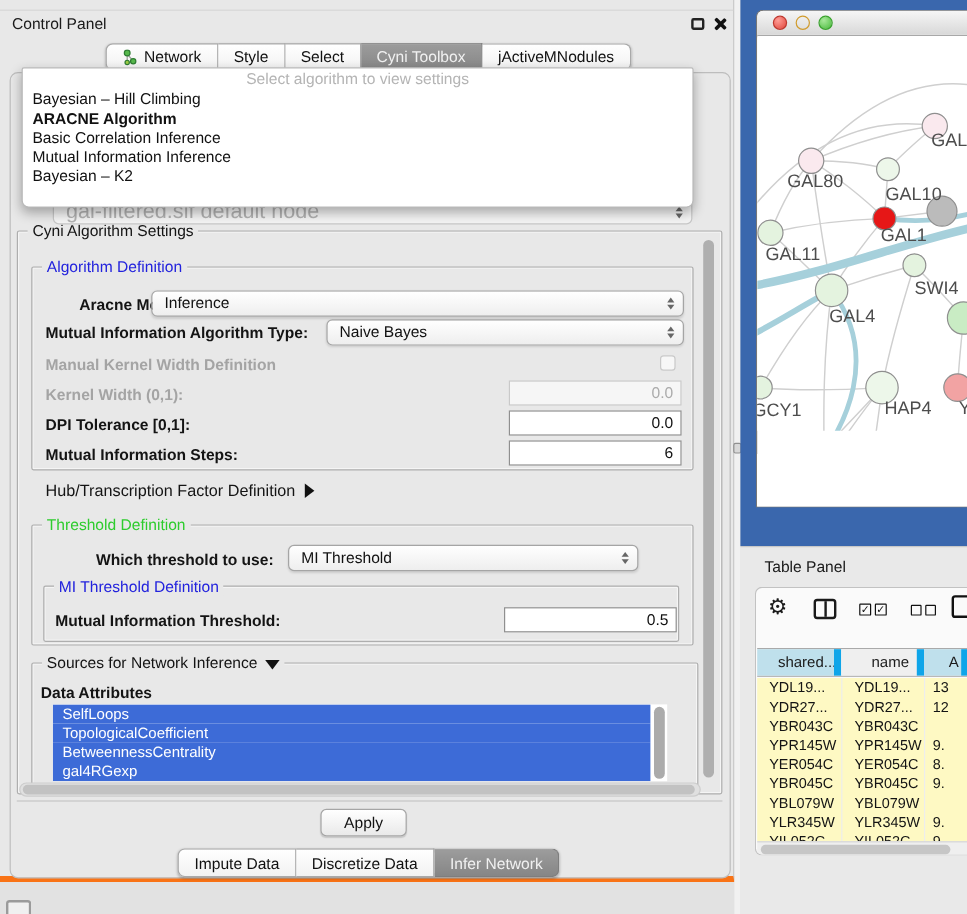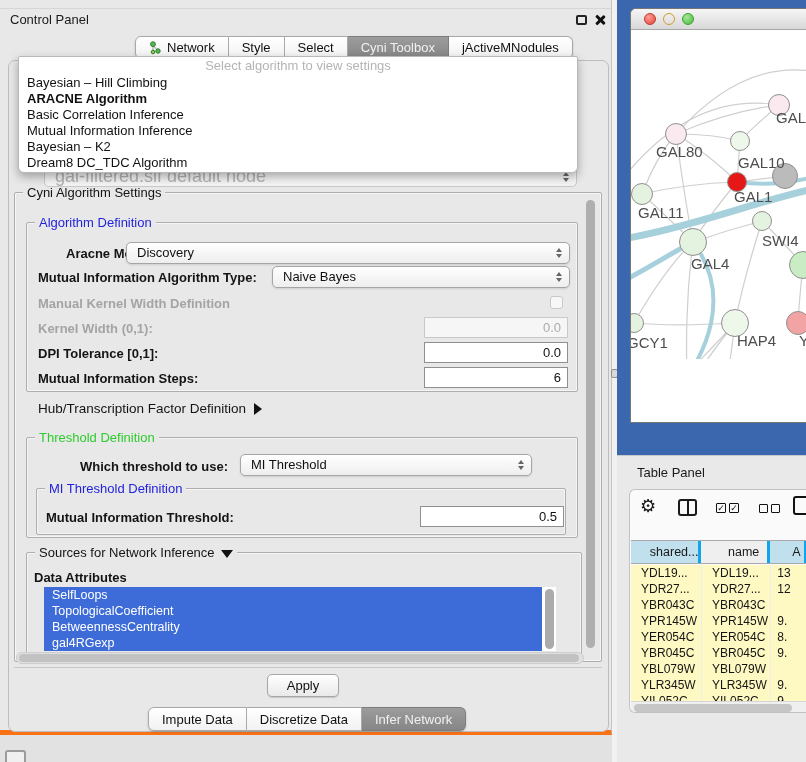--- a/index.html
+++ b/index.html
@@ -13,21 +13,21 @@
   .float-ic{position:absolute;left:576px;top:6px;width:11px;height:10px;border:2px solid #222;border-radius:2px;}
   .close-ic{position:absolute;left:594px;top:5px;width:12px;height:12px;}
   .close-ic i,.close-ic b{position:absolute;left:5px;top:0;width:2.5px;height:12px;background:#111;border-radius:1px;}
   .close-ic i{transform:rotate(45deg);} .close-ic b{transform:rotate(-45deg);}
 
   .tabbar{position:absolute;display:flex;height:23px;border-radius:6px;box-shadow:0 1px 2px rgba(0,0,0,.22);}
   .seg{display:flex;align-items:center;gap:5px;padding:0 13px;font-size:13px;color:#111;background:linear-gradient(#FFFFFF,#F2F2F2);border:1px solid #A9A9A9;border-left:none;white-space:nowrap;}
   .seg:first-child{border-left:1px solid #A9A9A9;border-radius:6px 0 0 6px;}
   .seg:last-child{border-radius:0 6px 6px 0;}
   .seg.sel{background:linear-gradient(#9C9C9C,#868686);color:#F1F1F1;border-color:#7E7E7E;}
-  #top-tabs{left:88px;top:36px;margin-left:47px;}
+  #top-tabs{left:88px;top:36px;}
   #bottom-tabs{left:148px;top:707px;height:24px;}
 
   #content-box{position:absolute;left:8px;top:60px;width:601px;height:672px;border:1px solid #BDBDBD;border-radius:7px;background:#E8E8E8;}
 
   
   #ghost-combo{position:absolute;left:44px;top:166px;width:533px;height:21px;background:#F4F4F4;border:1px solid #C8C8C8;border-radius:5px;color:#B2B2B2;font-size:18px;line-height:19px;padding:0 24px 0 10px;z-index:5;overflow:hidden;}
 
   
   #algo-popup{position:absolute;left:18px;top:56px;width:560px;height:117px;background:#FFF;border:1px solid #B9B9B9;border-radius:2px 2px 6px 6px;box-shadow:0 4px 10px rgba(0,0,0,.30);z-index:10;}
   #algo-ph{height:18px;line-height:18px;text-align:center;color:#B4B4B4;font-size:13px;}
@@ -86,21 +86,21 @@
   #tp-title{position:absolute;left:20px;top:9px;font-size:13px;color:#1A1A1A;}
   #table-box{position:absolute;left:629px;top:489px;width:177px;height:224px;background:#FAFAFA;border:1px solid #C2C2C2;border-right:none;border-radius:6px 0 0 6px;overflow:hidden;}
   .gear{position:absolute;left:10px;top:7px;font-size:18px;color:#1A1A1A;line-height:18px;}
   .split-ic{position:absolute;left:48px;top:9px;width:19px;height:17px;border:2px solid #1A1A1A;border-radius:3px;}
   .split-ic::after{content:"";position:absolute;left:6.5px;top:0;width:2px;height:13px;background:#1A1A1A;}
   .ckpair{position:absolute;top:13px;display:flex;gap:3px;}
   .ck{width:10px;height:10px;border:1.5px solid #111;border-radius:1px;font-size:9px;line-height:8px;text-align:center;color:#111;}
   .bx{width:9px;height:9px;border:1.5px solid #111;border-radius:1px;}
   .doc-ic{position:absolute;left:163px;top:6px;width:22px;height:19px;border:2px solid #111;border-radius:3px;}
   #tbl-head{position:absolute;left:1px;top:50px;width:176px;height:24px;display:flex;border-top:1px solid #A9A9A9;border-bottom:1px solid #A9A9A9;}
-  .thc{display:flex;align-items:center;justify-content:center;font-size:12.5px;color:#1A1A1A;border-right:3px solid #0ea5e9;height:100%;overflow:hidden;padding-left:19px;}
+  .thc{display:flex;align-items:center;justify-content:center;font-size:12.5px;color:#1A1A1A;border-right:6px solid #0ea5e9;height:100%;overflow:hidden;padding-left:19px;}
   #tbl-body{position:absolute;left:1px;top:75px;width:176px;height:136px;overflow:hidden;background:#fef9c3;}
   .trow{display:flex;height:16px;}
   .tc{font-size:12px;color:#141414;display:flex;align-items:center;padding-left:10px;border-right:1px solid #EDEDED;overflow:hidden;white-space:nowrap;}
   #tbl-hscroll{position:absolute;left:1px;top:211px;width:176px;height:12px;background:#EFEFEF;border-top:1px solid #D5D5D5;}
   #tbl-hscroll .thumb{position:absolute;left:3px;top:2px;width:158px;height:8px;background:#C6C6C6;border-radius:4px;}
 </style>
 </head>
 <body>
 
 <div class="screen">
@@ -151,37 +151,36 @@
     </div>
 
     <div id="algo-popup">
       <div id="algo-ph">Select algorithm to view settings</div>
       <div id="algo-list">
           <div class="algo-item">Bayesian – Hill Climbing</div>
           <div class="algo-item bold">ARACNE Algorithm</div>
           <div class="algo-item">Basic Correlation Inference</div>
           <div class="algo-item">Mutual Information Inference</div>
           <div class="algo-item">Bayesian – K2</div>
-          <div class="algo-item">Dream8 DC_TDC Algorithm</div>
         </div>
     </div>
 
     <div id="settings-box" class="gbox">
       <span class="gtitle">Cyni Algorithm Settings</span>
     </div>
     <div id="v-scroll">
         <div class="thumb"></div>
       </div>
 
     <div class="gbox" style="left:26px;top:222px;width:552px;height:170px;">
       <span class="gtitle blue">Algorithm Definition</span>
     </div>
     <div class="lbl" style="left:38px;top:246px;margin-left:28px;">Aracne Mode:</div>
     <div class="combo" style="left:126px;top:242px;width:444px;">
-      <span>Discovery</span>
+      <span>Inference</span>
       <span class="spin">
           <b class="up"></b>
           <b class="dn"></b>
         </span>
     </div>
     <div class="lbl" style="left:38px;top:270px;">Mutual Information Algorithm Type:</div>
     <div class="combo" style="left:272px;top:266px;width:298px;">
       <span>Naive Bayes</span>
       <span class="spin">
           <b class="up"></b>

